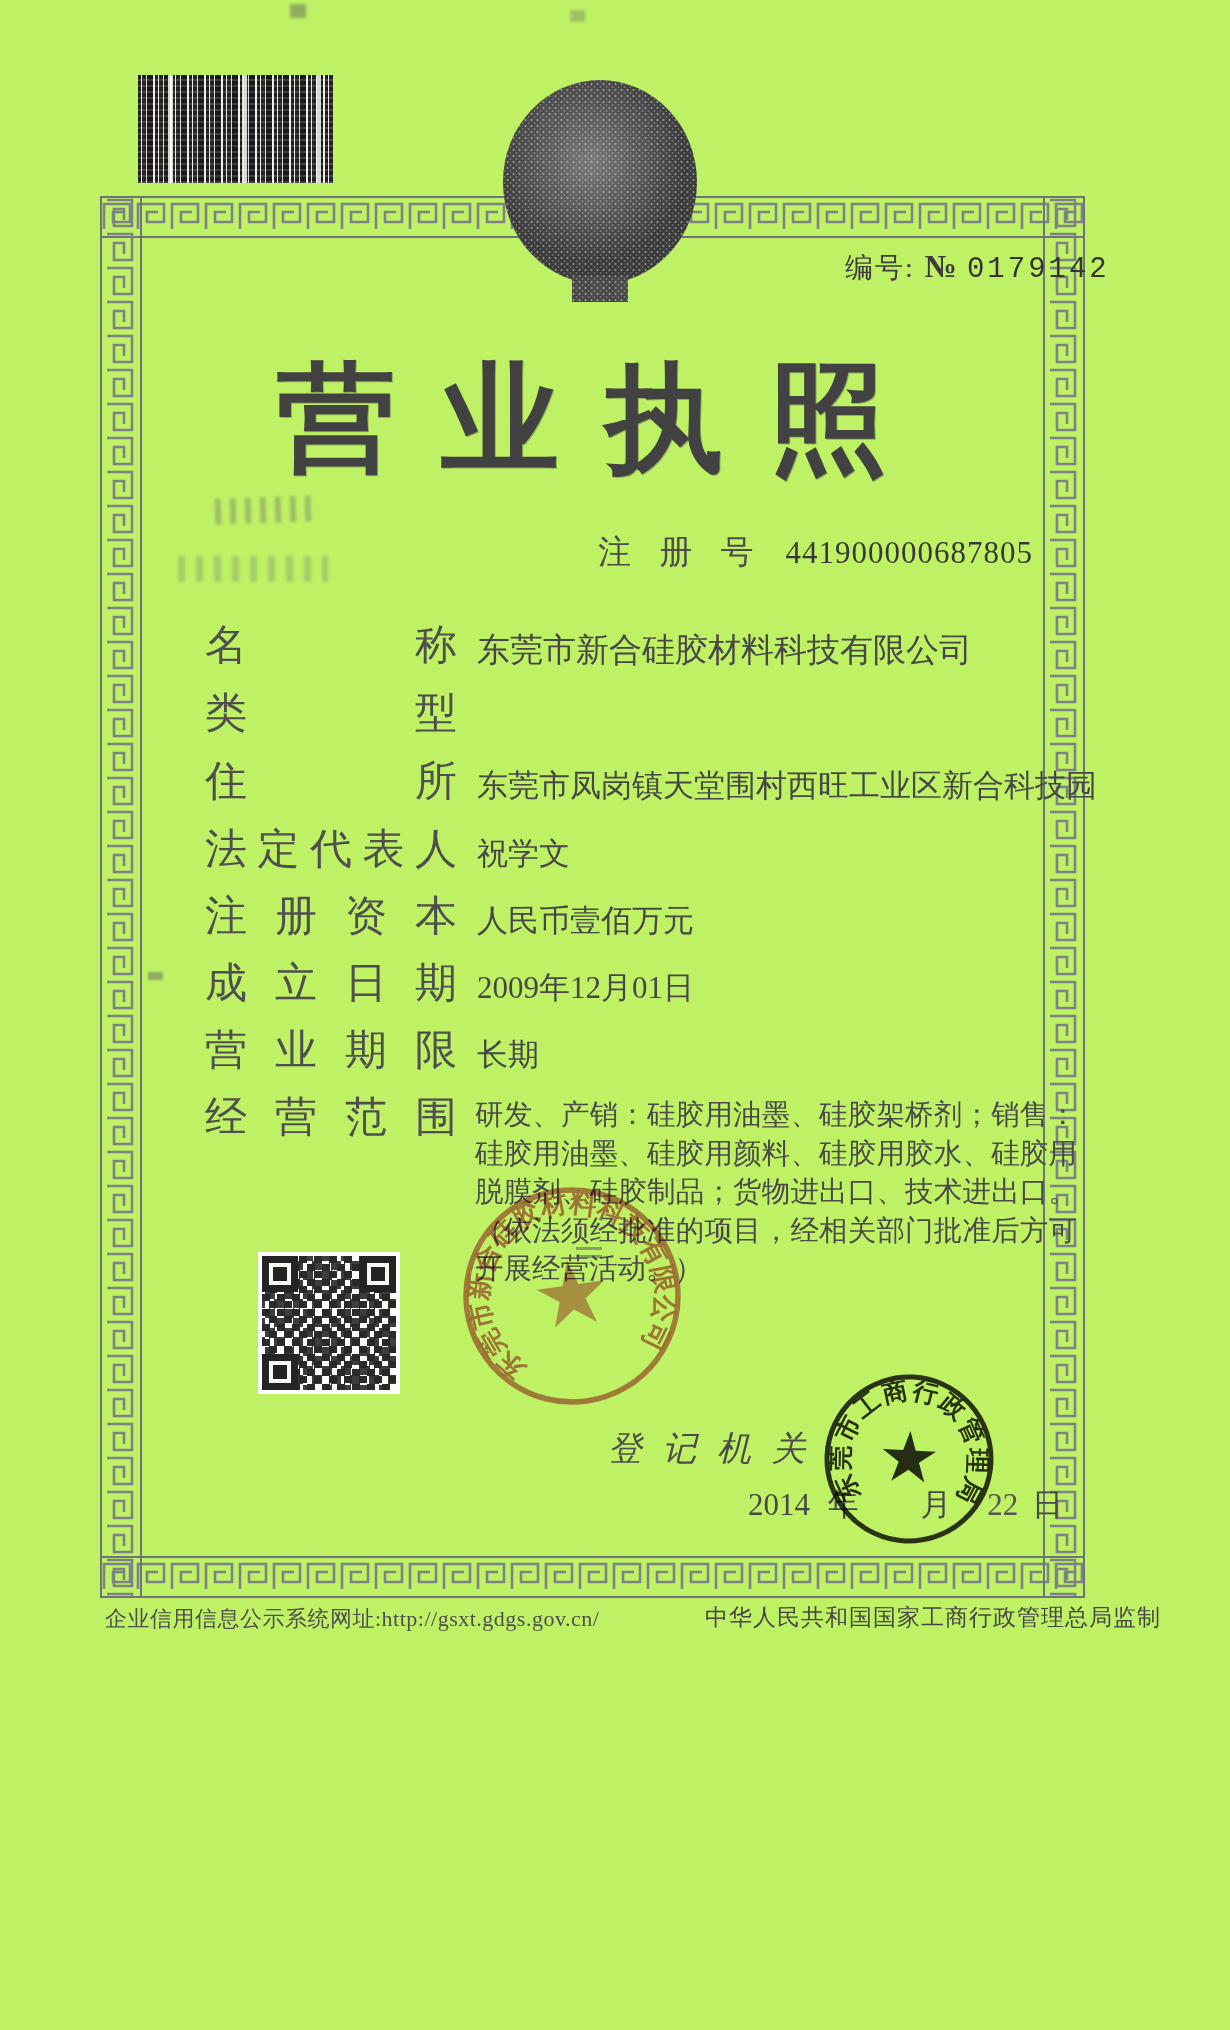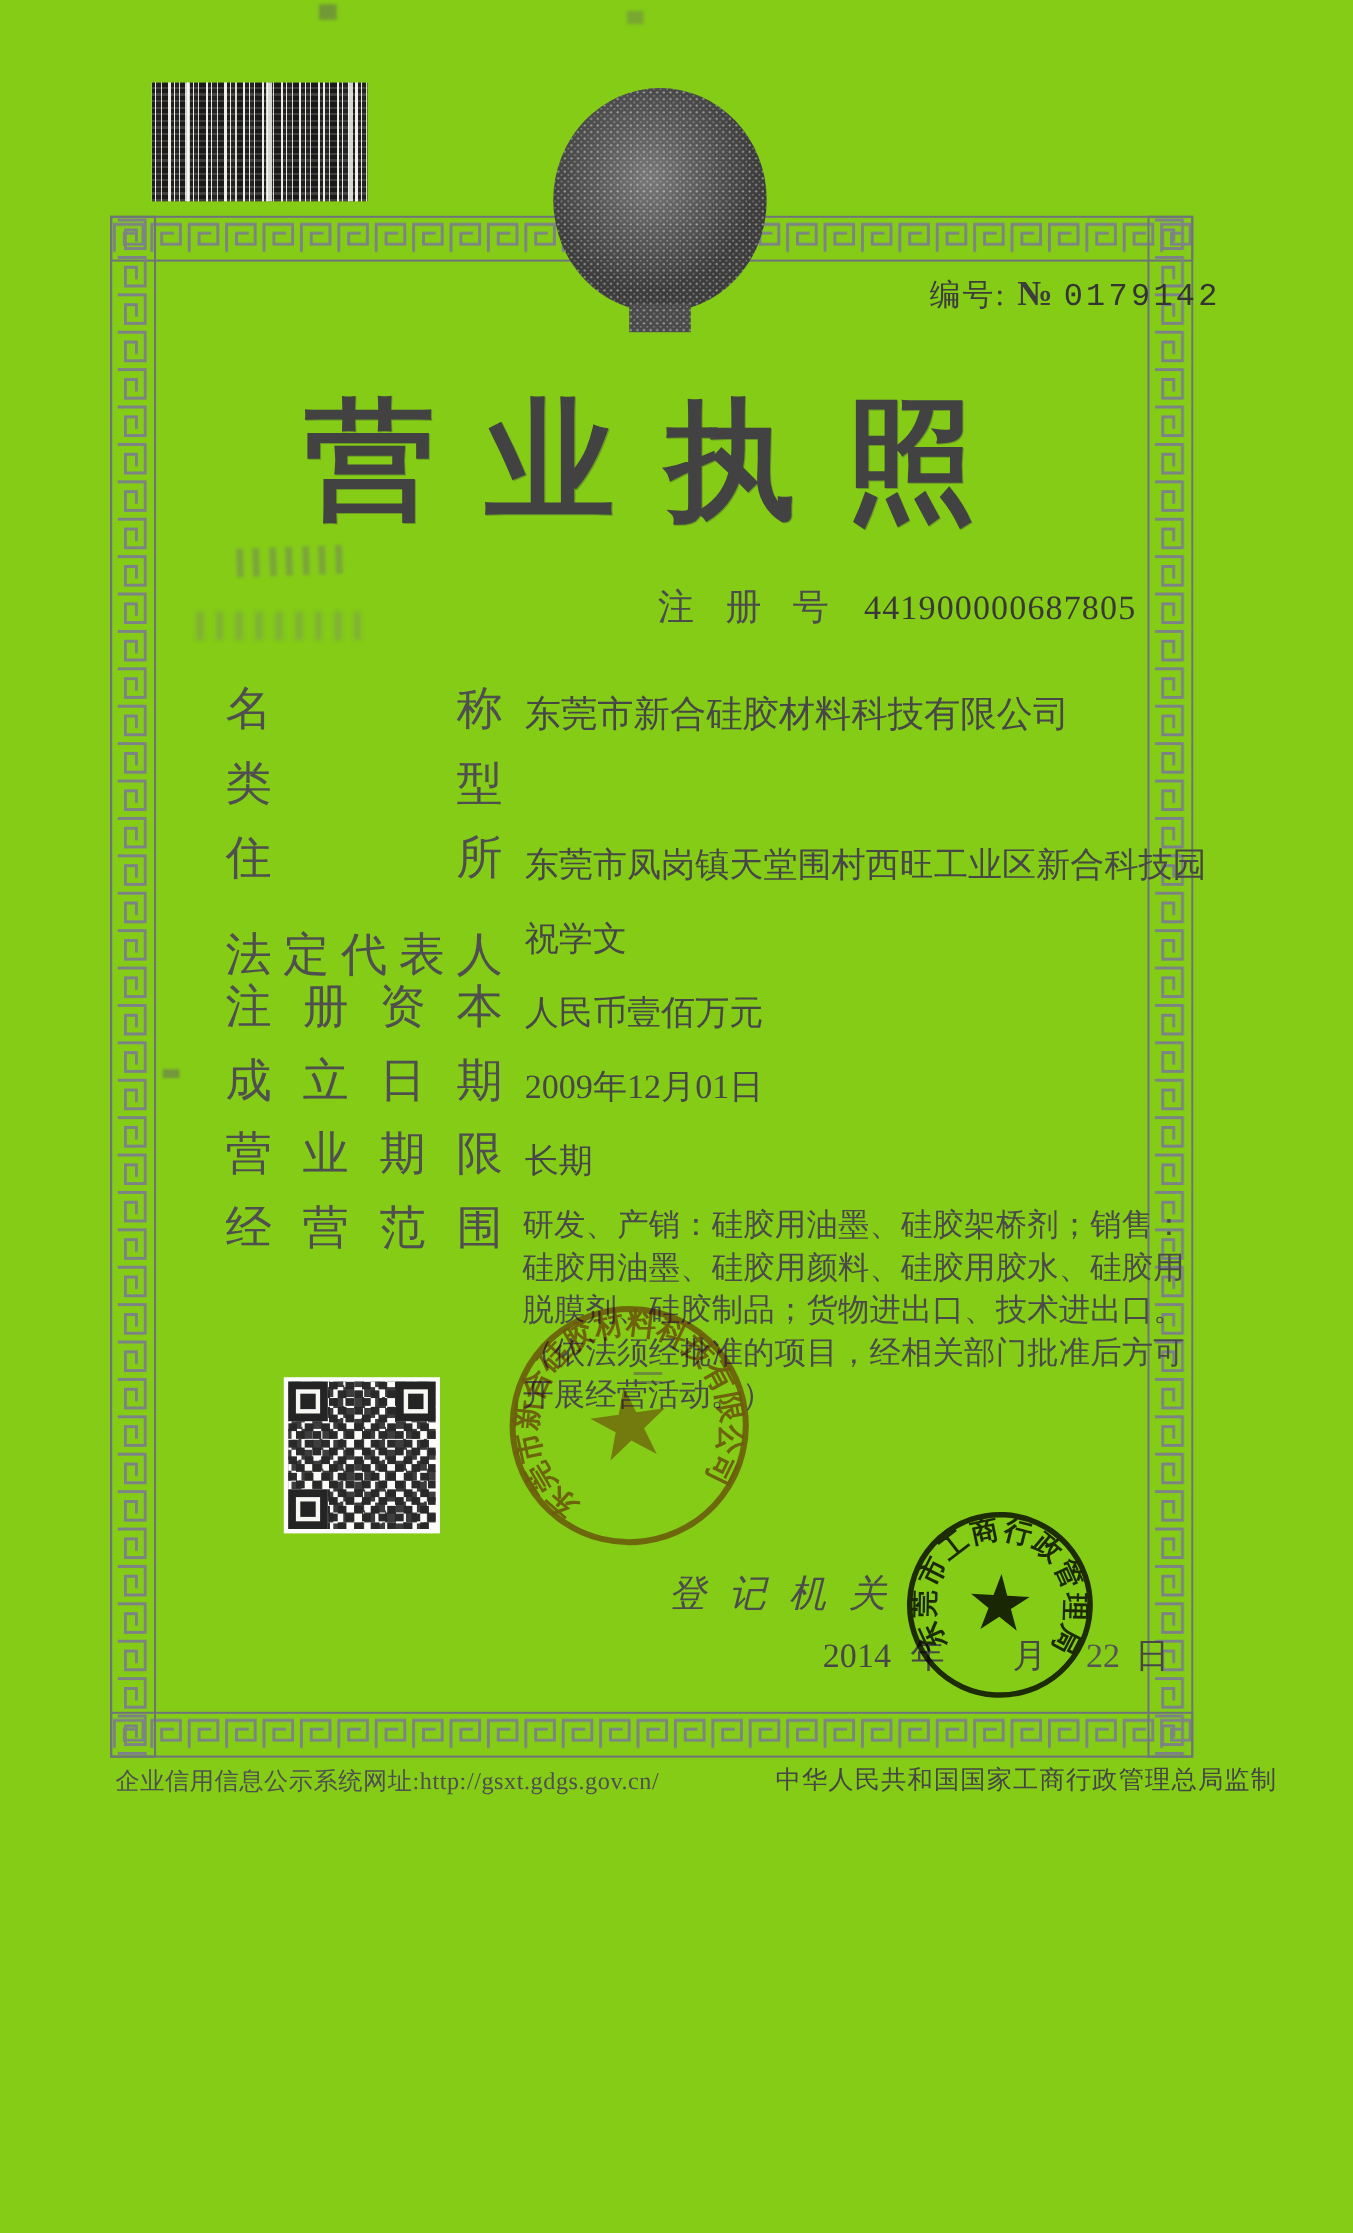--- a/index.html
+++ b/index.html
@@ -1,16 +1,16 @@
 <!DOCTYPE html>
 <html><head>
 <meta charset="utf-8">
 <style>
   html,body{margin:0;padding:0;background:#ffffff;}
-  .page{position:relative;width:1230px;height:2030px;background:#84cc16;overflow:hidden;
+  .page{position:relative;width:1230px;height:2030px;background:#bef264;overflow:hidden;
         font-family:"Liberation Serif", serif;color:#4a4a4a;}
 
   
   .artifact{position:absolute;pointer-events:none;}
   .a-top1{left:290px;top:4px;width:16px;height:14px;background:rgba(90,90,90,.45);filter:blur(1.5px);}
   .a-top2{left:570px;top:10px;width:15px;height:12px;background:rgba(100,100,100,.35);filter:blur(1.5px);}
   .a-sm1{left:215px;top:497px;width:104px;height:26px;filter:blur(1.5px);transform:rotate(-2deg);
          background:repeating-linear-gradient(90deg,rgba(110,110,110,.4) 0 6px,transparent 6px 15px);}
   .a-sm2{left:178px;top:556px;width:150px;height:26px;filter:blur(1.8px);
          background:repeating-linear-gradient(90deg,rgba(120,120,120,.32) 0 7px,transparent 7px 18px);}
@@ -161,21 +161,21 @@
   </div>
 
   <div class="f-label" style="top:622px;">名称</div>
   <div class="f-value" style="top:630px;font-size:33px;">东莞市新合硅胶材料科技有限公司</div>
 
   <div class="f-label" style="top:690px;">类型</div>
 
   <div class="f-label" style="top:758px;">住所</div>
   <div class="f-value" style="top:766px;">东莞市凤岗镇天堂围村西旺工业区新合科技园</div>
 
-  <div class="f-label" style="top:826px;margin-top:20px;">法定代表人</div>
+  <div class="f-label" style="top:826px;">法定代表人</div>
   <div class="f-value" style="top:834px;">祝学文</div>
 
   <div class="f-label" style="top:893px;">注册资本</div>
   <div class="f-value" style="top:901px;">人民币壹佰万元</div>
 
   <div class="f-label" style="top:960px;">成立日期</div>
   <div class="f-value" style="top:968px;">2009年12月01日</div>
 
   <div class="f-label" style="top:1027px;">营业期限</div>
   <div class="f-value" style="top:1035px;">长期</div>

